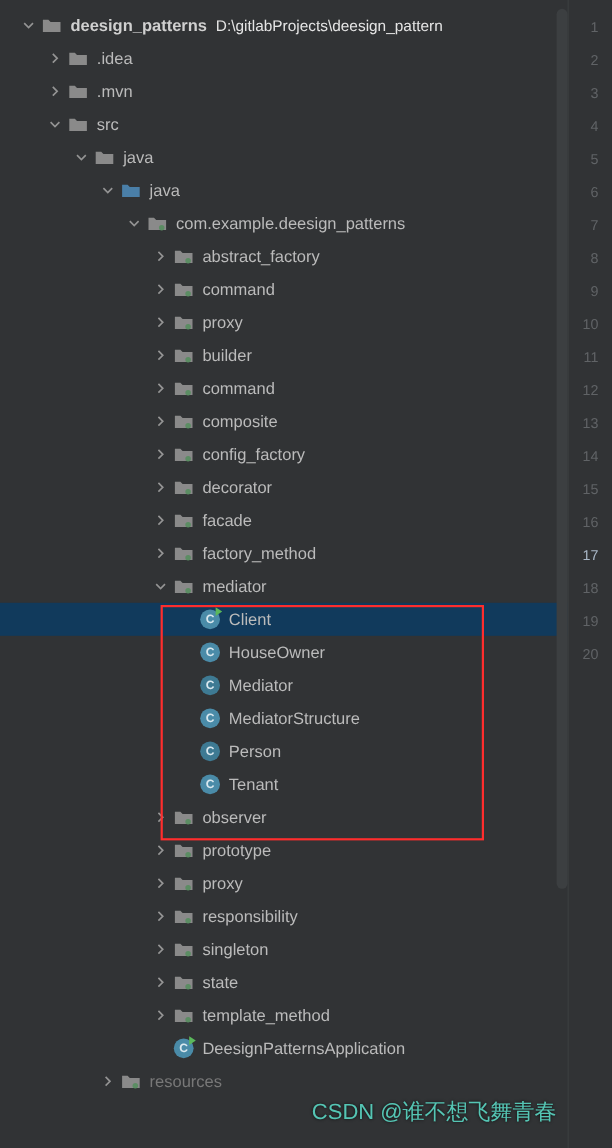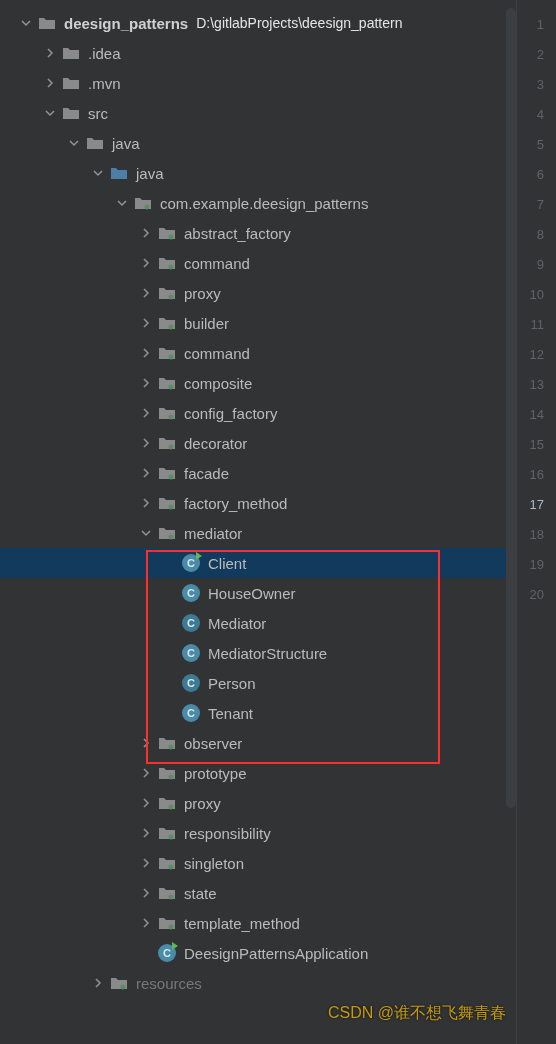--- a/index.html
+++ b/index.html
@@ -95,22 +95,22 @@
   pointer-events: none;
   left: 146px;
   top: 550px;
   width: 294px;
   height: 214px;
 }
 .watermark {
   position: absolute;
   bottom: 20px;
   right: 50px;
-  color: #eab308;
-  font-size: 16px;
+  color: #5eead4;
+  font-size: 20px;
   opacity: 0.8;
   text-shadow: 0 0 3px #000;
 }
 .scrollbar {
   position: absolute;
   right: 40px;
   top: 8px;
   width: 10px;
   height: 800px;
   background: #3c3f41;

